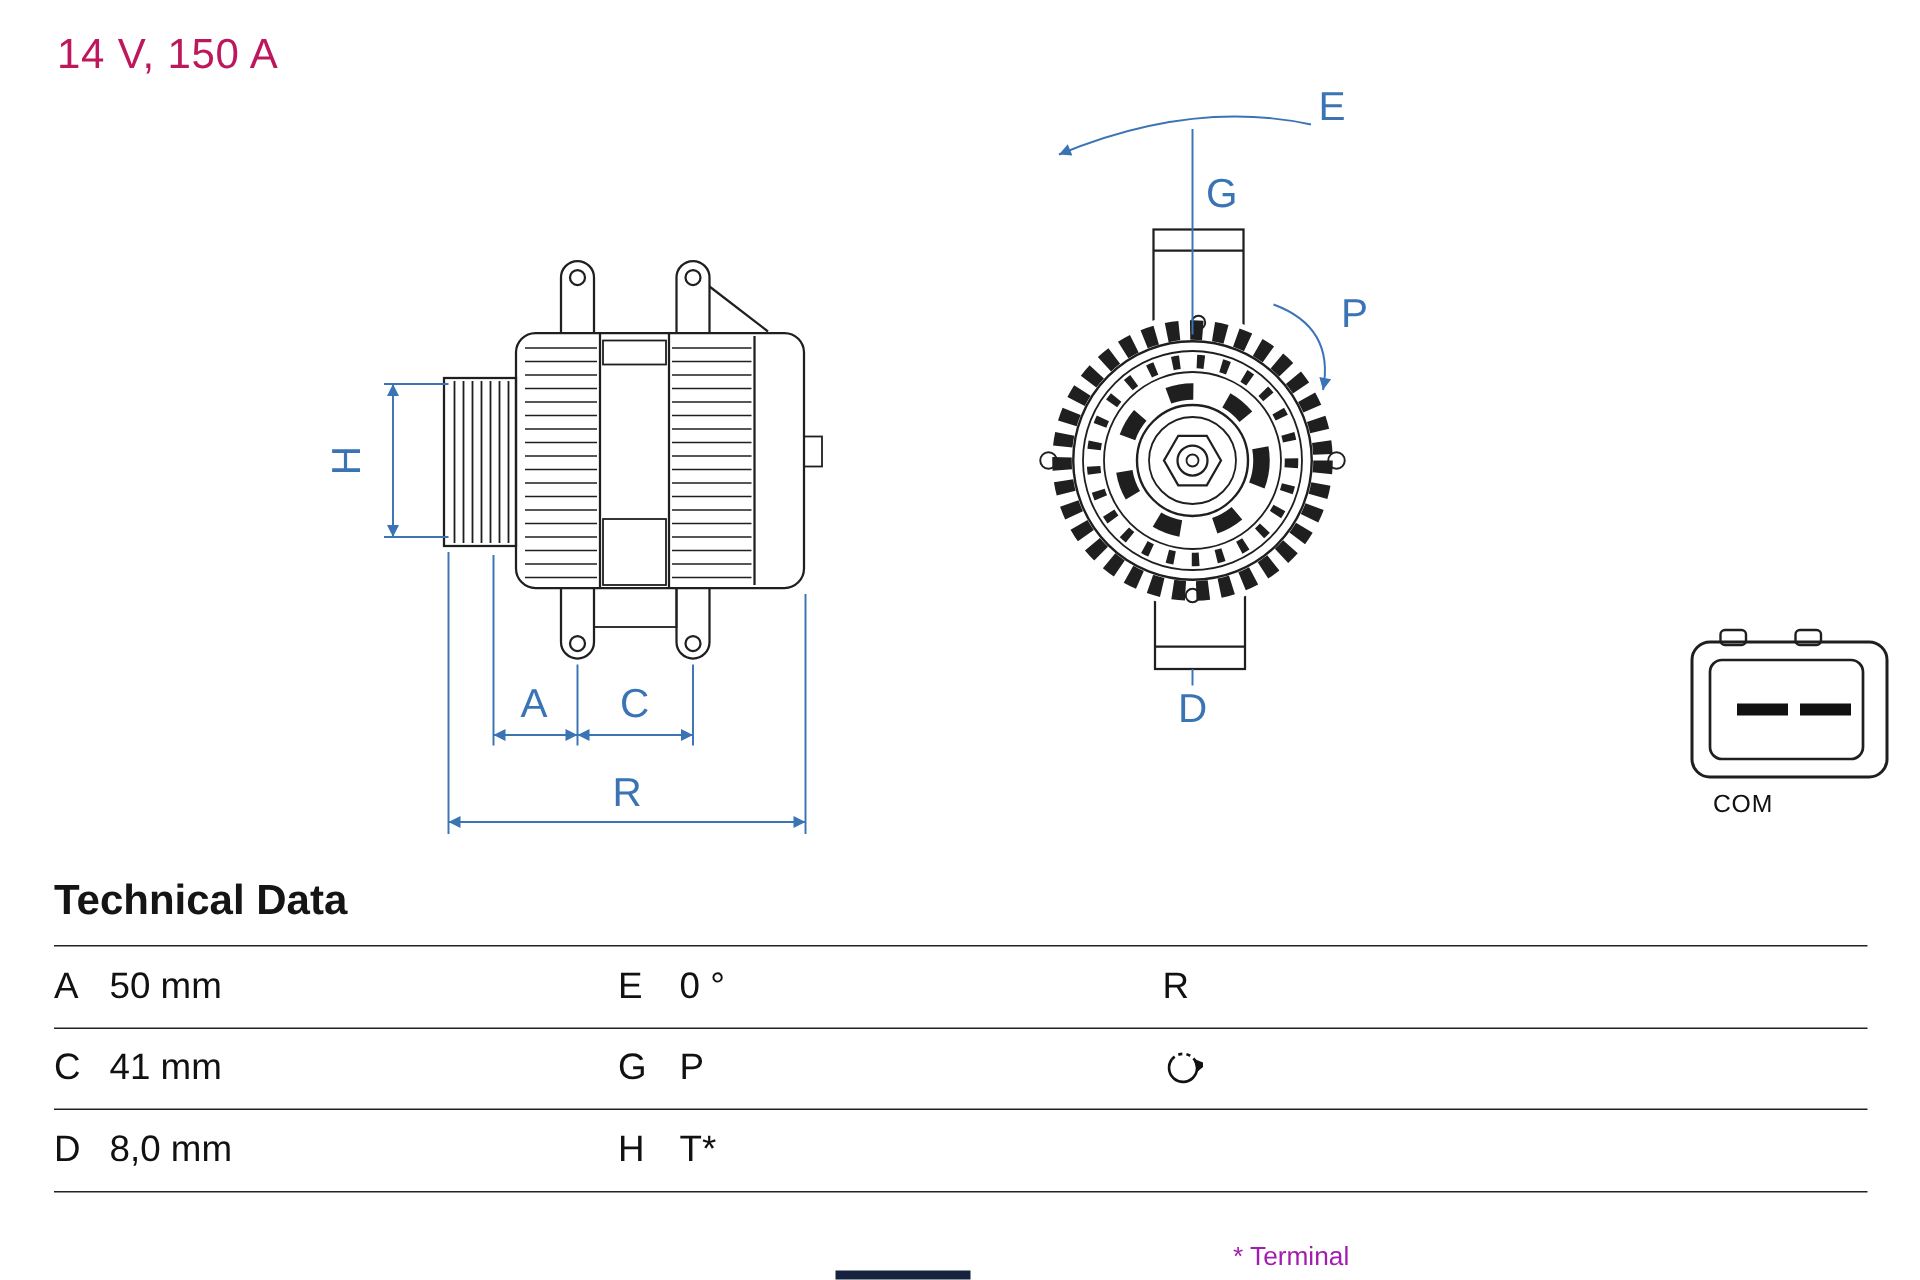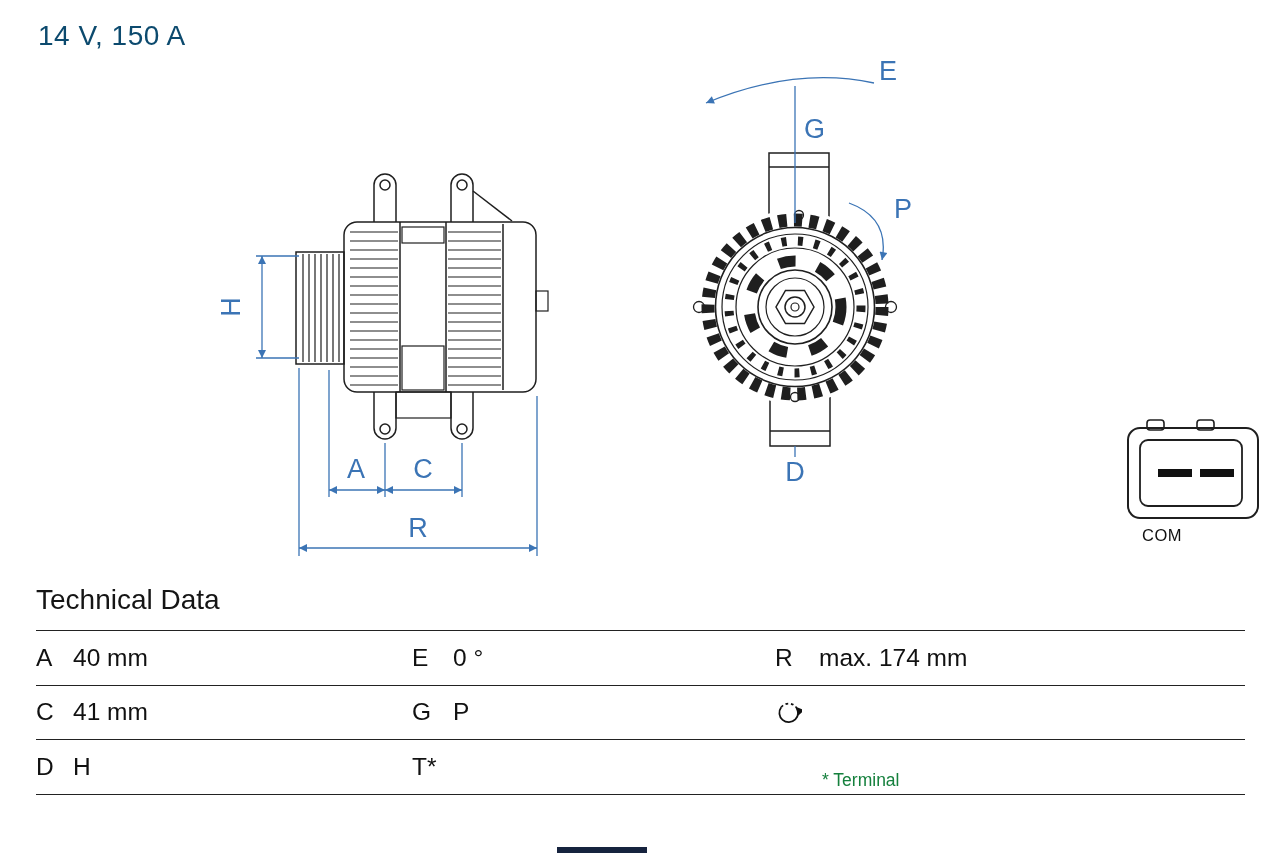--- a/index.html
+++ b/index.html
@@ -1,38 +1,38 @@
 <!DOCTYPE html>
 <html><head>
 <meta charset="utf-8">
 <style>
   html,body{margin:0;padding:0;}
   body{
     width:1280px;height:853px;position:relative;background:#ffffff;
     font-family:"Liberation Sans","DejaVu Sans",sans-serif;overflow:hidden;color:#111;
   }
   .page-title{
-    position:absolute;left:38px;top:20px;font-size:28px;color:#0c4a6e;letter-spacing:.5px;
+    position:absolute;left:38px;top:20px;font-size:28px;color:#be185d;letter-spacing:.5px;
   }
   .drawing-wrap{position:absolute;left:0;top:0;width:1280px;height:575px;}
   .tech-heading{
-    position:absolute;left:36px;top:584px;font-size:28px;font-weight:400;color:#151515;
+    position:absolute;left:36px;top:584px;font-size:28px;font-weight:700;color:#151515;
   }
   .tech-table{
     position:absolute;left:36px;top:630px;width:1209px;border-top:1.8px solid #222;
   }
   .tt-row{
     display:grid;grid-template-columns:37px 339px 41px 322px 44px 1fr;
     height:53.5px;align-items:center;border-bottom:1.8px solid #222;
     font-size:24.5px;color:#111;
   }
   .tt-cell{white-space:nowrap;overflow:hidden;}
   .rot-icon{display:inline-block;vertical-align:middle;}
   .footnote{
-    position:absolute;left:822px;top:770px;font-size:17.5px;color:#15803d;text-align:right;
+    position:absolute;left:822px;top:827px;font-size:17.5px;color:#a21caf;text-align:right;
   }
   .screen-artifact{
     position:absolute;left:557px;top:847px;width:90px;height:6px;background:#16233e;
   }
   svg text{font-family:"Liberation Sans","DejaVu Sans",sans-serif;}
   .blue-label{fill:#3b74b5;font-size:27px;}
   .com-label{fill:#111;font-size:16.5px;letter-spacing:.5px;}
 </style>
 </head>
 <body>
@@ -161,40 +161,40 @@
   </g>
   <text class="com-label" x="1142" y="541">COM</text>
 </svg>
 </div>
 
 <div class="tech-heading">Technical Data</div>
 
 <div class="tech-table">
   <div class="tt-row">
     <div class="tt-cell">A</div>
-    <div class="tt-cell">40 mm</div>
+    <div class="tt-cell">50 mm</div>
     <div class="tt-cell">E</div>
     <div class="tt-cell">0 °</div>
     <div class="tt-cell">R</div>
-    <div class="tt-cell">max. 174 mm</div>
   </div>
   <div class="tt-row">
     <div class="tt-cell">C</div>
     <div class="tt-cell">41 mm</div>
     <div class="tt-cell">G</div>
     <div class="tt-cell">P</div>
     <div class="tt-cell">
       <svg class="rot-icon" width="27" height="27" viewBox="0 0 26 26">
         <path d="M6 7 A9 9 0 1 0 20 6.5" fill="none" stroke="#111" stroke-width="1.7" marker-end="url(#arrK)"></path>
         <path d="M6 7 A9 9 0 0 1 20 6.5" fill="none" stroke="#111" stroke-width="1.7" stroke-dasharray="2.6 2.6"></path>
       </svg>
     </div>
   </div>
   <div class="tt-row">
     <div class="tt-cell">D</div>
+    <div class="tt-cell">8,0 mm</div>
     <div class="tt-cell">H</div>
     <div class="tt-cell">T*</div>
   </div>
 </div>
 
 <div class="footnote">* Terminal</div>
 
 <div class="screen-artifact"></div>
 
 </body></html>

